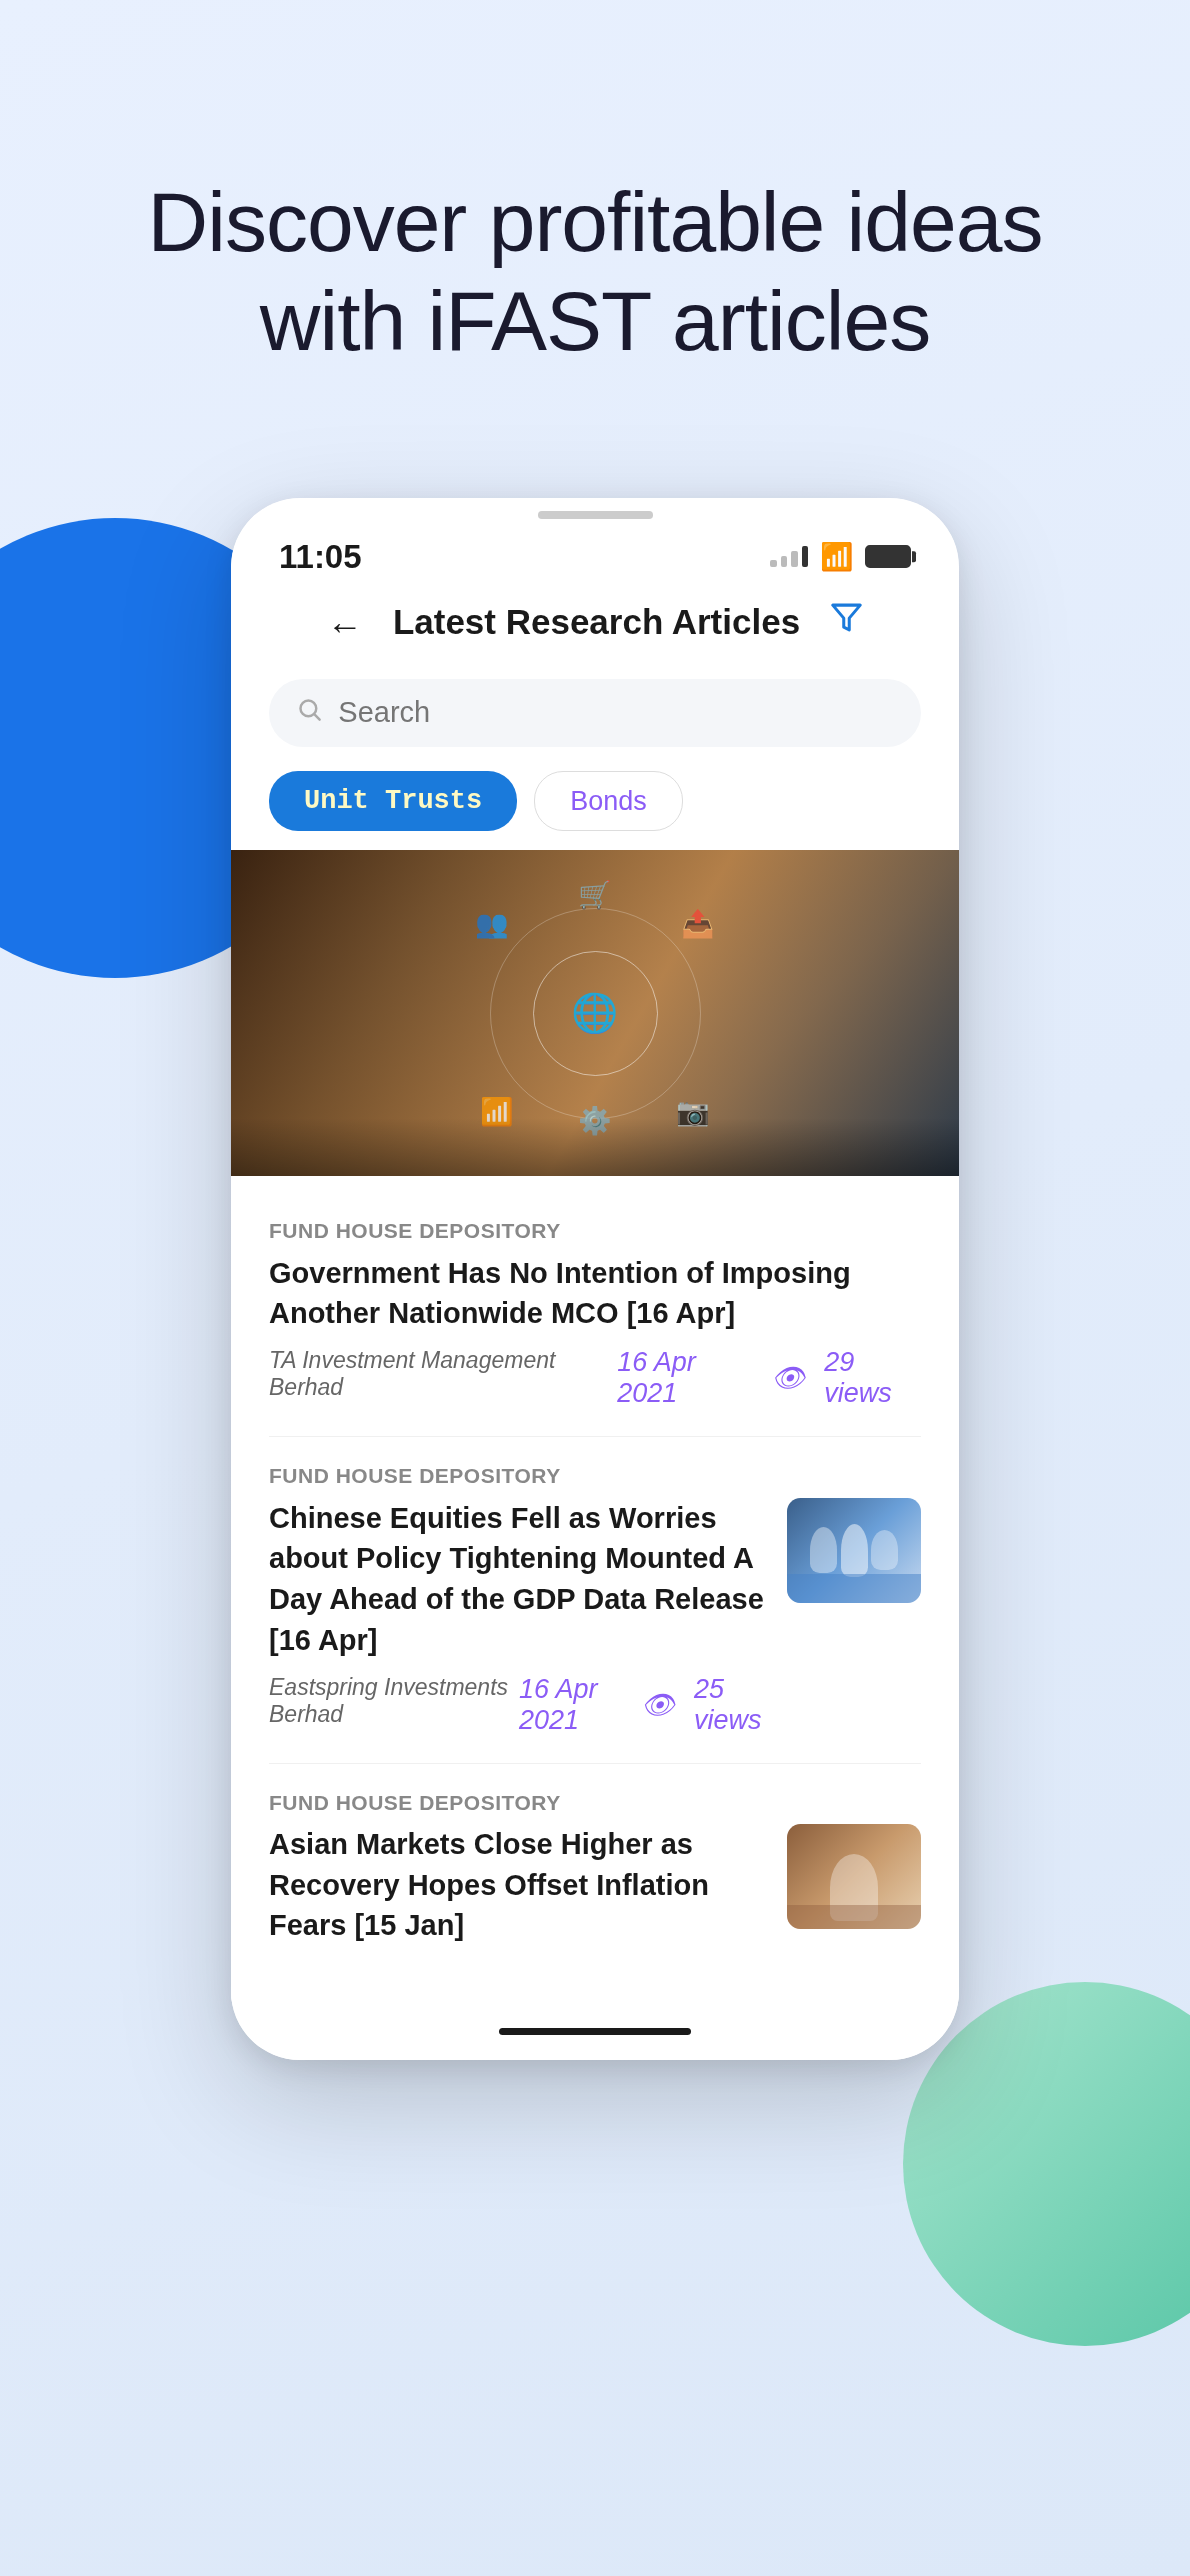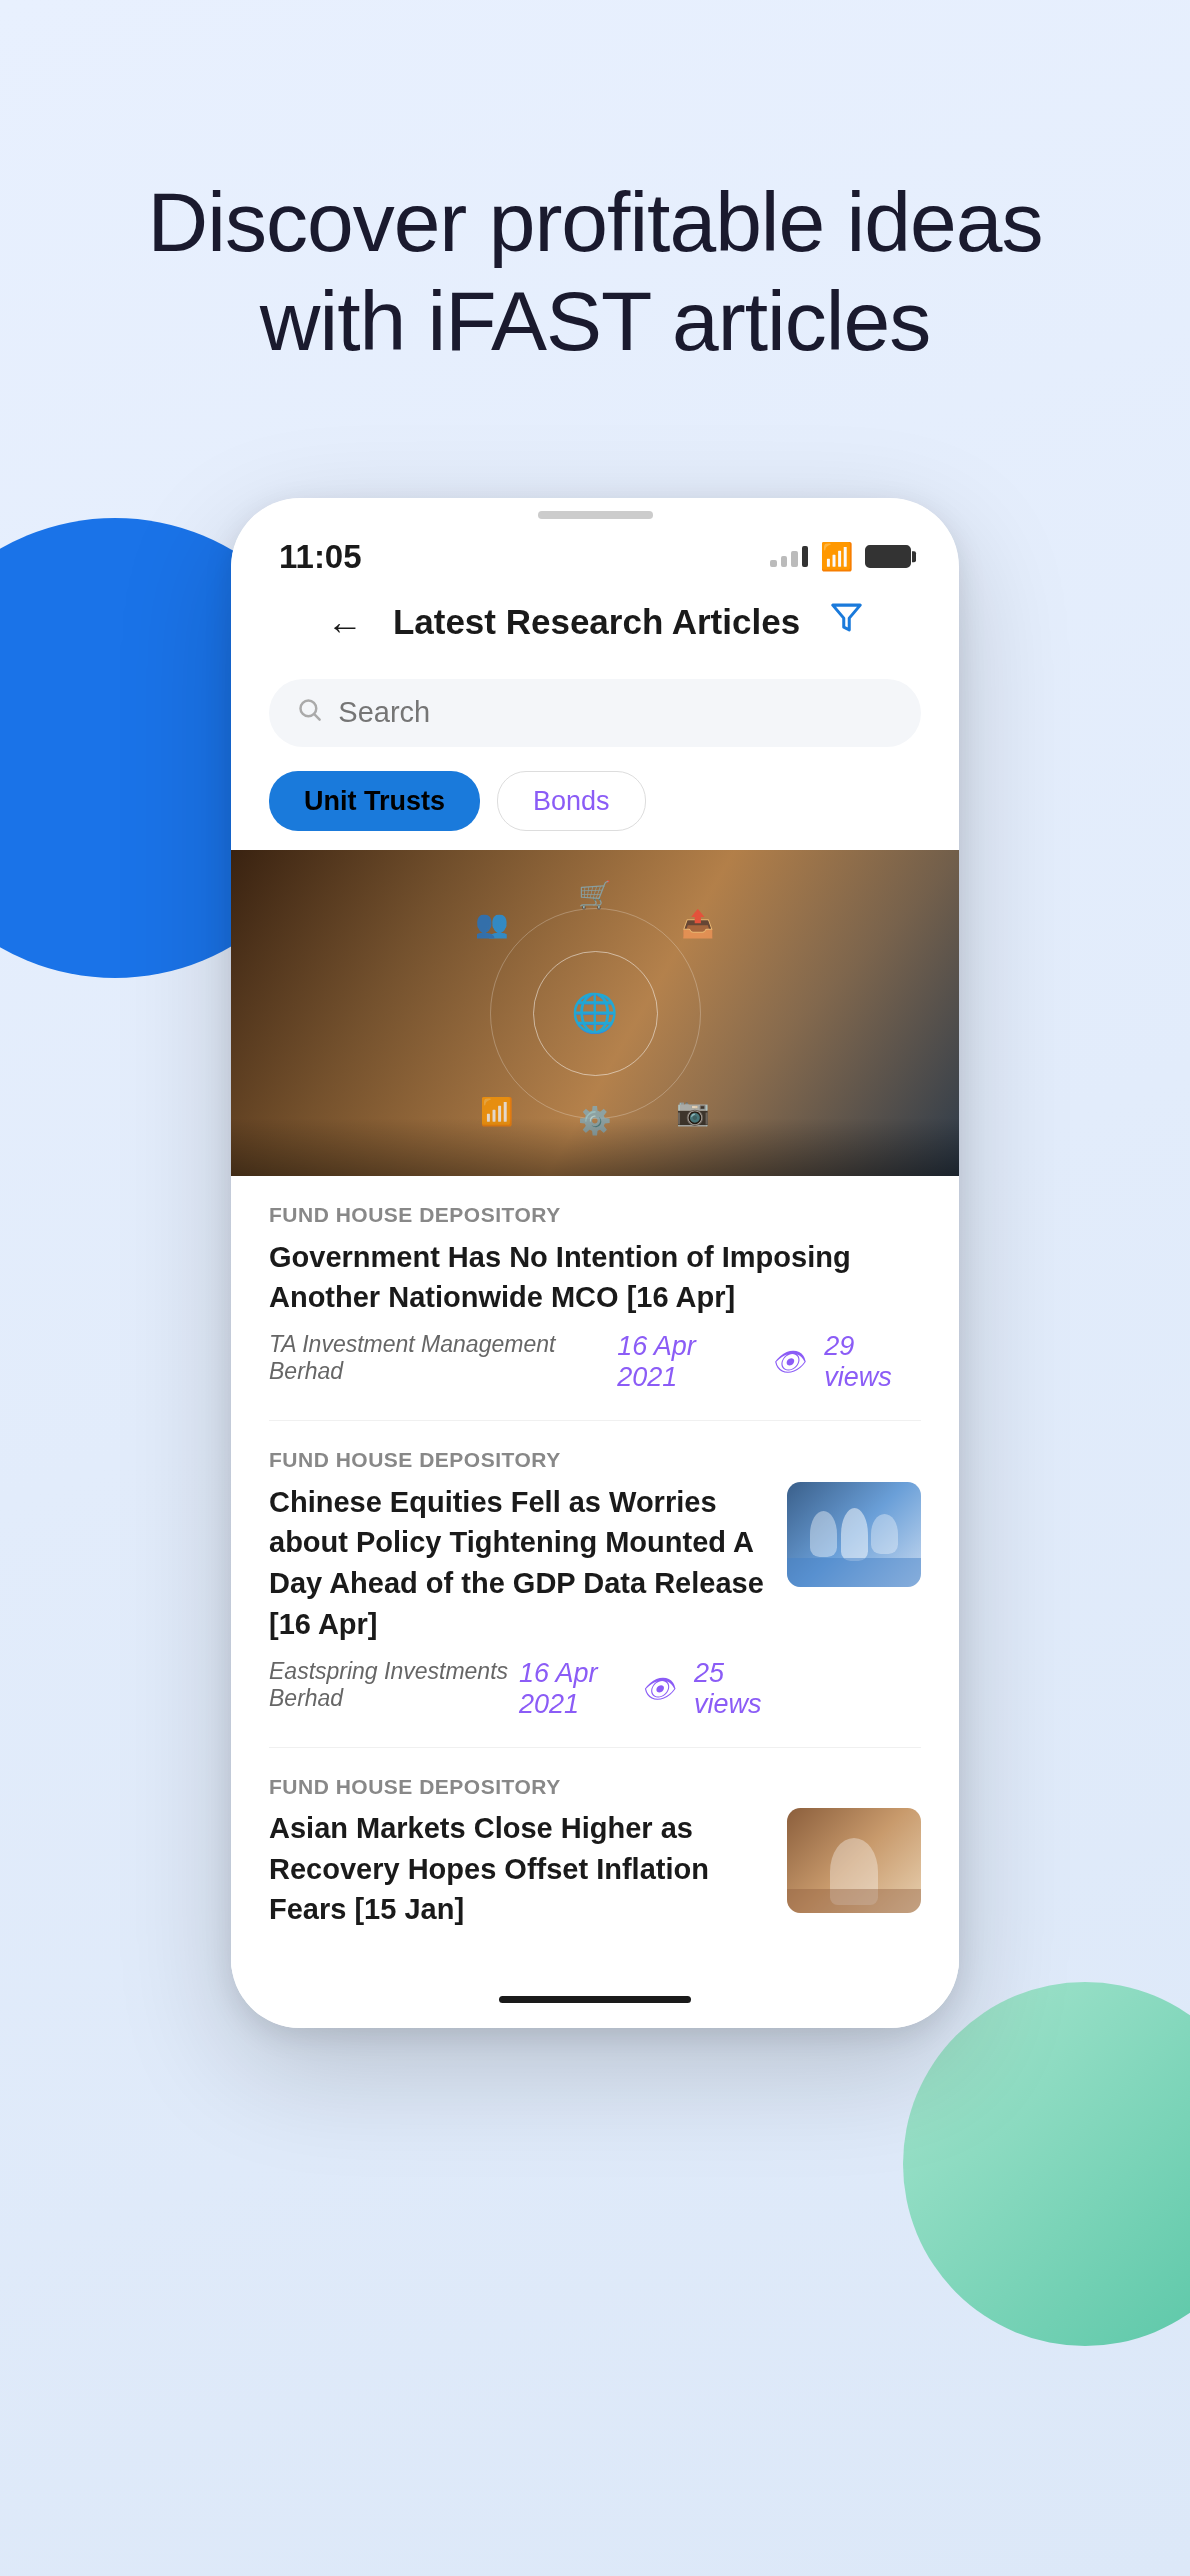--- a/index.html
+++ b/index.html
@@ -215,27 +215,28 @@
     
     .category-tabs {
       display: flex;
       gap: 17px;
       padding: 7.7px 38px 19px 38px;
       background: #fff;
     }
 
     .tab-active {
       background: #1a7adb;
-      color: #000000;
+      color: #fef9c3;
       border-radius: 29px;
       padding: 13.4px 35px;
       font-size: 27px;
       font-weight: 600;
       border: none;
       cursor: pointer;
+      font-family: Liberation Mono, monospace;
     }
 
     .tab-inactive {
       background: transparent;
       color: #8b5cf6;
       border-radius: 29px;
       padding: 13.4px 35px;
       font-size: 27px;
       font-weight: 500;
       border: 1.9px solid #ddd;
@@ -264,21 +265,21 @@
     .tech-icons-container {
       position: absolute;
       inset: 0;
       display: flex;
       align-items: center;
       justify-content: center;
     }
 
     
     .articles-container {
-      padding: 0 38px;
+      padding: 16px 38px;
       background: #fff;
     }
 
     .article-item {
       padding: 27px 0;
       border-bottom: 1px solid #f0f0f0;
     }
 
     .article-item:last-child {
       border-bottom: none;

